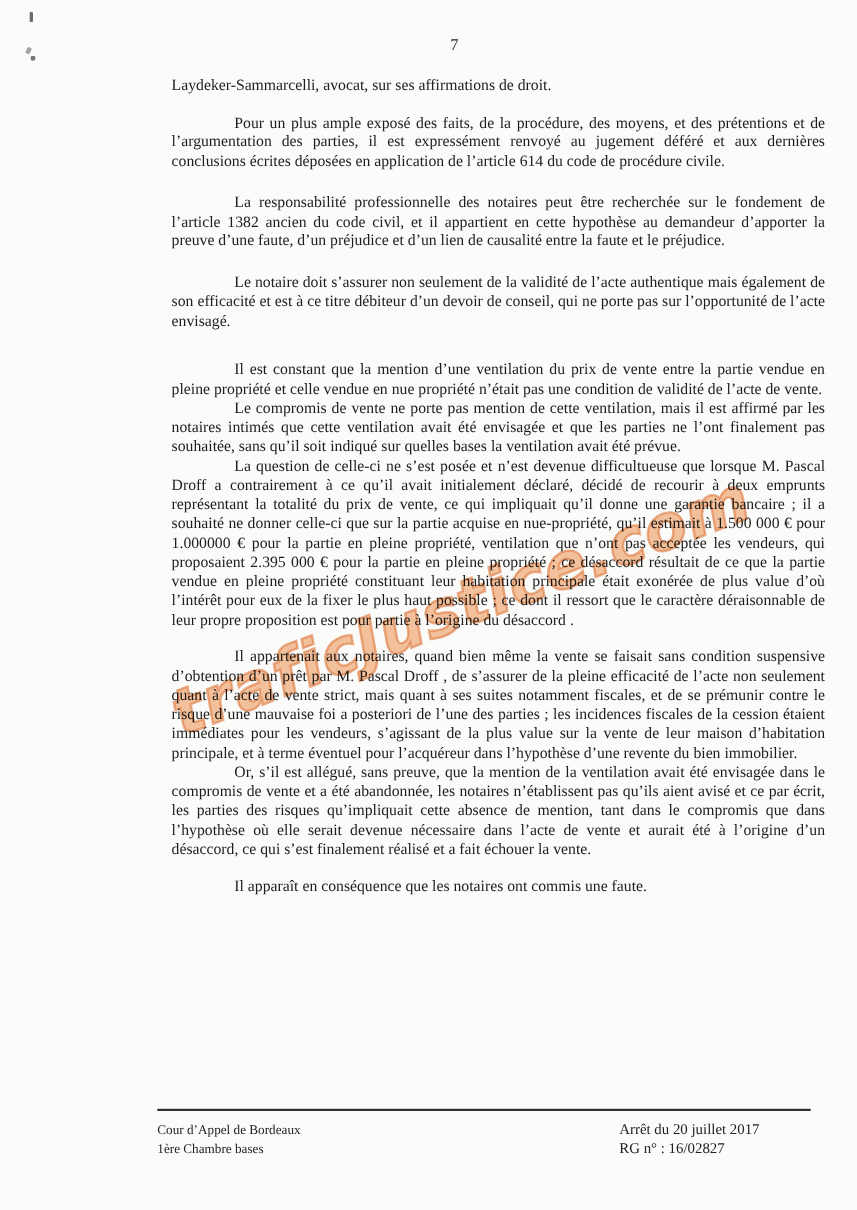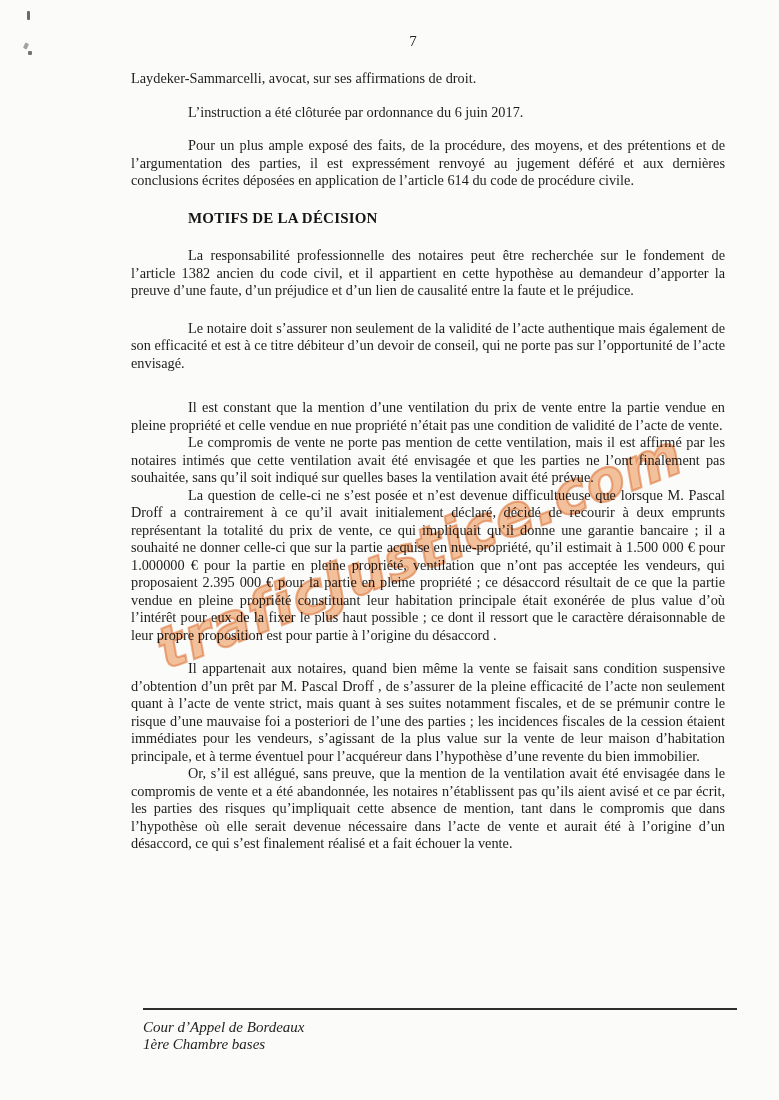--- a/index.html
+++ b/index.html
@@ -7,21 +7,21 @@
     width:779px;height:1100px;position:relative;overflow:hidden;
     background:#fbfbf9;
     font-family:"Liberation Serif","DejaVu Serif",serif;
   }
   .page{position:absolute;inset:0;}
   .page-number{
     position:absolute;top:33px;left:0;width:826px;text-align:center;
     font-size:15px;color:#222;
   }
   .body-text{
-    position:absolute;left:131px;top:70px;width:594px;
+    position:absolute;left:156px;top:70px;width:594px;
     font-size:14.3px;line-height:17.5px;color:#1d1d1d;
     text-align:justify;
   }
   .para{margin:0;text-indent:57px;}
   .para.no-indent{text-indent:0;}
   .mt-sm{margin-top:27px;}
   .mt-md{margin-top:16px;}
   .mt-lg{margin-top:20px;}
   .heading{
     margin:20px 0 0 0;padding-left:57px;
@@ -37,55 +37,58 @@
     color:rgba(249,186,130,0.40);
     -webkit-text-stroke:2.2px rgba(221,106,40,0.50);
     text-shadow:0 0 1px rgba(221,106,40,0.35);
     mix-blend-mode:multiply;
     pointer-events:none;z-index:6;
   }
   .footer-rule{
     position:absolute;left:143px;top:1008px;width:594px;height:0;
     border-top:2px solid #2e2e2e;
   }
-  .footer-left{position:absolute;left:143px;top:1019px;font-size:15px;line-height:16.5px;color:#222;font-style:italic;}
+  .footer-left{position:absolute;left:143px;top:1019px;font-size:12px;line-height:16.5px;color:#222;}
   .footer-right{position:absolute;left:563px;top:1019px;font-size:13.5px;line-height:16.5px;color:#222;}
   .speck{position:absolute;background:#3a3a3a;border-radius:1px;}
   .speck-1{left:27px;top:11px;width:3px;height:9px;opacity:.75;}
   .speck-2{left:24px;top:43px;width:4px;height:6px;opacity:.45;transform:rotate(25deg);}
   .speck-3{left:28px;top:51px;width:4px;height:4px;opacity:.7;}
 </style>
 </head>
 <body>
 
 <div class="page">
 
   <span class="speck speck-1"></span>
   <span class="speck speck-2"></span>
   <span class="speck speck-3"></span>
 
   <div class="page-number">7</div>
 
   <div class="body-text">
     <p class="para no-indent">Laydeker-Sammarcelli, avocat, sur ses affirmations de droit.</p>
-    <p class="para mt-md">L’instruction a été clôturée par ordonnance du 6 juin 2017.</p>
     <p class="para mt-md">Pour un plus ample exposé des faits, de la procédure, des moyens, et des prétentions et de l’argumentation des parties, il est expressément renvoyé au jugement déféré et aux dernières conclusions écrites déposées en application de l’article 614 du code de procédure civile.</p>
-    <p class="heading">MOTIFS DE LA DÉCISION</p>
     <p class="para mt-lg">La responsabilité professionnelle des notaires peut être recherchée sur le fondement de l’article 1382 ancien du code civil, et il appartient en cette hypothèse au demandeur d’apporter la preuve d’une faute, d’un préjudice et d’un lien de causalité entre la faute et le préjudice.</p>
     <p class="para mt-lg">Le notaire doit s’assurer non seulement de la validité de l’acte authentique mais également de son efficacité et est à ce titre débiteur d’un devoir de conseil, qui ne porte pas sur l’opportunité de l’acte envisagé.</p>
     <p class="para mt-sm">Il est constant que la mention d’une ventilation du prix de vente entre la partie vendue en pleine propriété et celle vendue en nue propriété n’était pas une condition de validité de l’acte de vente.</p>
     <p class="para">Le compromis de vente ne porte pas mention de cette ventilation, mais il est affirmé par les notaires intimés que cette ventilation avait été envisagée et que les parties ne l’ont finalement pas souhaitée, sans qu’il soit indiqué sur quelles bases la ventilation avait été prévue.</p>
     <p class="para">La question de celle-ci ne s’est posée et n’est devenue difficultueuse que lorsque M. Pascal Droff a contrairement à ce qu’il avait initialement déclaré, décidé de recourir à deux emprunts représentant la totalité du prix de vente, ce qui impliquait qu’il donne une garantie bancaire ; il a souhaité ne donner celle-ci que sur la partie acquise en nue-propriété, qu’il estimait à 1.500 000 € pour 1.000000 € pour la partie en pleine propriété, ventilation que n’ont pas acceptée les vendeurs, qui proposaient 2.395 000 € pour la partie en pleine propriété ; ce désaccord résultait de ce que la partie vendue en pleine propriété constituant leur habitation principale était exonérée de plus value d’où l’intérêt pour eux de la fixer le plus haut possible ; ce dont il ressort que le caractère déraisonnable de leur propre proposition est pour partie à l’origine du désaccord .</p>
     <p class="para mt-md">Il appartenait aux notaires, quand bien même la vente se faisait sans condition suspensive d’obtention d’un prêt par M. Pascal Droff , de s’assurer de la pleine efficacité de l’acte non seulement quant à l’acte de vente strict, mais quant à ses suites notamment fiscales, et de se prémunir contre le risque d’une mauvaise foi a posteriori de l’une des parties ; les incidences fiscales de la cession étaient immédiates pour les vendeurs, s’agissant de la plus value sur la vente de leur maison d’habitation principale, et à terme éventuel pour l’acquéreur dans l’hypothèse d’une revente du bien immobilier.</p>
     <p class="para">Or, s’il est allégué, sans preuve, que la mention de la ventilation avait été envisagée dans le compromis de vente et a été abandonnée, les notaires n’établissent pas qu’ils aient avisé et ce par écrit, les parties des risques qu’impliquait cette absence de mention, tant dans le compromis que dans l’hypothèse où elle serait devenue nécessaire dans l’acte de vente et aurait été à l’origine d’un désaccord, ce qui s’est finalement réalisé et a fait échouer la vente.</p>
+    <p class="para mt-md">Il apparaît en conséquence que les notaires ont commis une faute.</p>
   </div>
 
   <div class="watermark">traficJustice.com</div>
 
   <div class="footer-rule"></div>
 
   <div class="footer-left">
     <div>Cour d’Appel de Bordeaux</div>
     <div>1ère Chambre bases</div>
   </div>
 
+  <div class="footer-right">
+    <div>Arrêt du 20 juillet 2017</div>
+    <div>RG n° : 16/02827</div>
+  </div>
 
 </div>
 
 </body></html>

